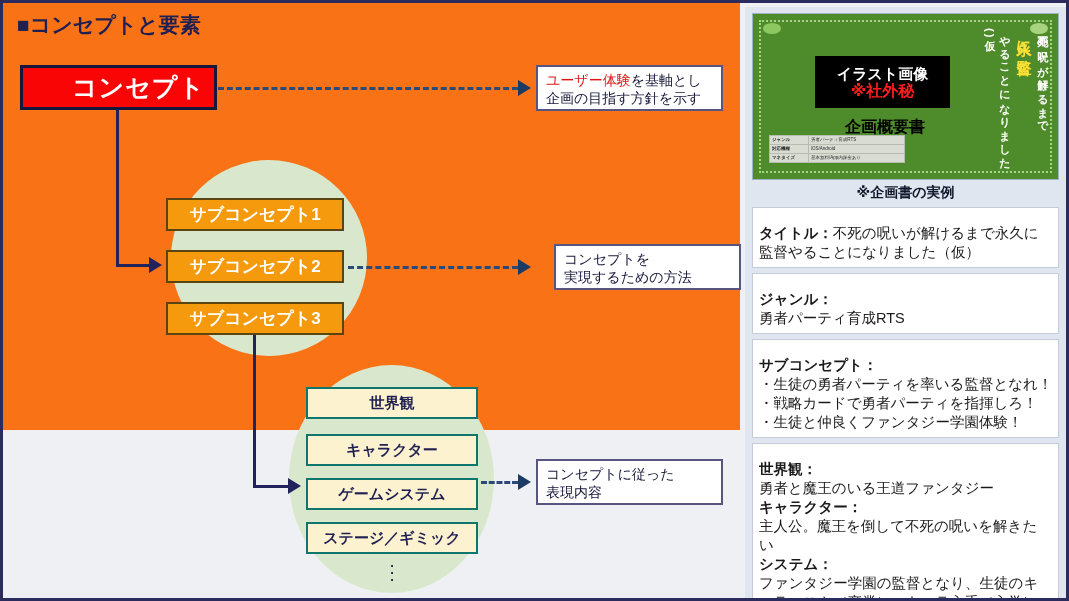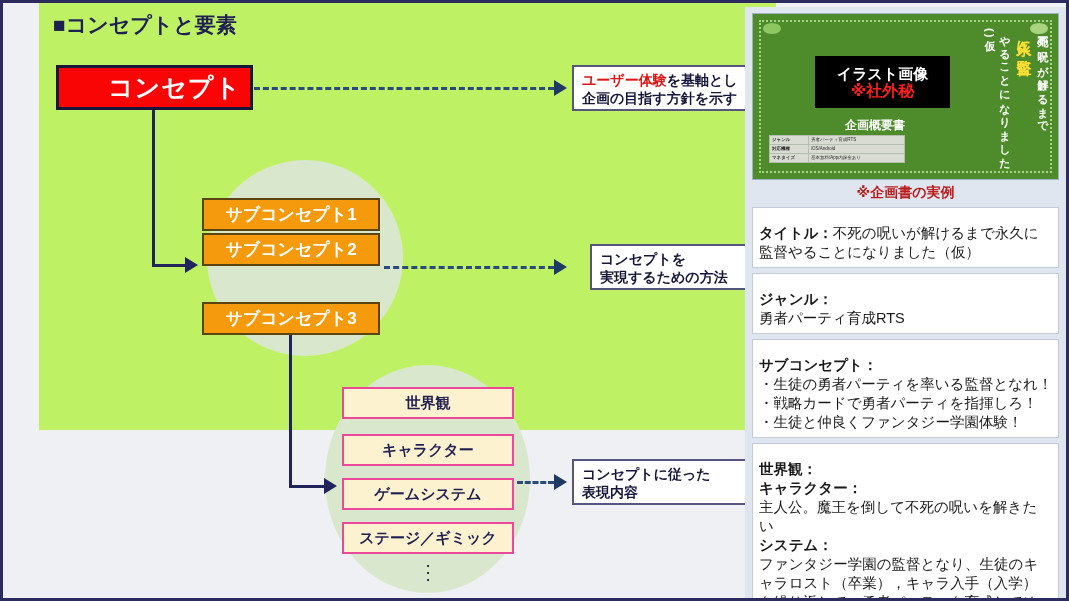--- a/index.html
+++ b/index.html
@@ -19,22 +19,21 @@
     border: 3px solid #2b2b5e;
     overflow: hidden;
   }
 
   
   #left-pane {
     position: absolute;
     left: 0; top: 0;
     width: 737px;
     height: 427px;
-    background: #bef264;
-    margin-left: 36px;
+    background: #f97316;
   }
 
   #page-title {
     position: absolute;
     left: 14px;
     top: 8px;
     font-size: 21px;
     font-weight: bold;
     color: #1f1f52;
     letter-spacing: 0px;
@@ -94,31 +93,31 @@
     display: flex;
     align-items: center;
     justify-content: center;
   }
   .sub-box .label {
     color: #ffffff;
     font-size: 17px;
     font-weight: bold;
   }
   #sub-1 { top: 195px; }
-  #sub-2 { top: 230px; text-align: right; }
+  #sub-2 { top: 247px; text-align: right; }
   #sub-3 { top: 299px; }
 
   
   .elem-box {
     position: absolute;
     left: 303px;
     width: 172px;
     height: 32px;
     background: #fdf2cf;
-    border: 2px solid #ec4899;
+    border: 2px solid #0f766e;
     box-sizing: border-box;
     display: flex;
     align-items: center;
     justify-content: center;
   }
   .elem-box .label {
     color: #1f1f52;
     font-size: 15px;
     font-weight: bold;
   }
@@ -141,21 +140,21 @@
 
   
   .callout {
     position: absolute;
     background: #ffffff;
     border: 2px solid #565680;
     box-sizing: border-box;
     padding: 4px 0 4px 8px;
     color: #16163a;
     font-size: 14px;
-    font-weight: bold;
+    font-weight: normal;
     line-height: 18px;
   }
   .callout .hi { color: #dd1515; }
   #callout-1 { left: 533px; top: 62px; width: 187px; height: 46px; }
   #callout-2 { left: 551px; top: 241px; width: 187px; height: 46px; }
   #callout-3 { left: 533px; top: 456px; width: 187px; height: 46px; }
 
   
   .line-v, .line-h {
     position: absolute;
@@ -257,22 +256,22 @@
   #thumb-blackbox .t2 {
     color: #ff1d1d;
     font-size: 16px;
     font-weight: bold;
     line-height: 18px;
   }
   #thumb-subtitle {
     position: absolute;
     left: 92px;
     top: 103px;
-    color: #ffffff;
-    font-size: 12px;
+    color: #000000;
+    font-size: 16px;
     font-weight: bold;
   }
   #thumb-table {
     position: absolute;
     left: 16px;
     bottom: 16px;
     width: 136px;
     border-collapse: collapse;
     font-size: 4.5px;
     color: #2d2d2d;
@@ -301,21 +300,21 @@
     font-weight: bold;
     letter-spacing: 1px;
     margin-left: 2px;
   }
   #thumb-vertical .v1 { color: #ffffff; }
   #thumb-vertical .v2 { color: #ffe033; font-size: 15px; }
   #thumb-vertical .v3 { color: #ffffff; }
 
   #thumb-caption {
     text-align: center;
-    color: #b91c1c;
+    color: #0f172a;
     font-size: 14px;
     font-weight: bold;
     padding: 4px 0 5px 0;
   }
 
   .info-card {
     background: #ffffff;
     border: 1px solid #c3ccd8;
     box-sizing: border-box;
     padding: 16px 6px 5px 6px;
@@ -457,20 +456,21 @@
       <div class="hd">サブコンセプト：</div>
       <ul class="bullets">
         <li>・生徒の勇者パーティを率いる監督となれ！</li>
         <li>・戦略カードで勇者パーティを指揮しろ！</li>
         <li>・生徒と仲良くファンタジー学園体験！</li>
       </ul>
     </div>
 
     <div class="info-card tight">
       <div class="hd">世界観：</div>
+      <div>勇者と魔王のいる王道ファンタジー</div>
       <div class="hd">キャラクター：</div>
       <div>主人公。魔王を倒して不死の呪いを解きたい</div>
       <div class="hd">システム：</div>
       <div>ファンタジー学園の監督となり、生徒のキャラロスト（卒業），キャラ入手（入学）を繰り返して、勇者パーティを育成してゆく</div>
     </div>
 
   </div>
 </div>
 
 </body></html>

